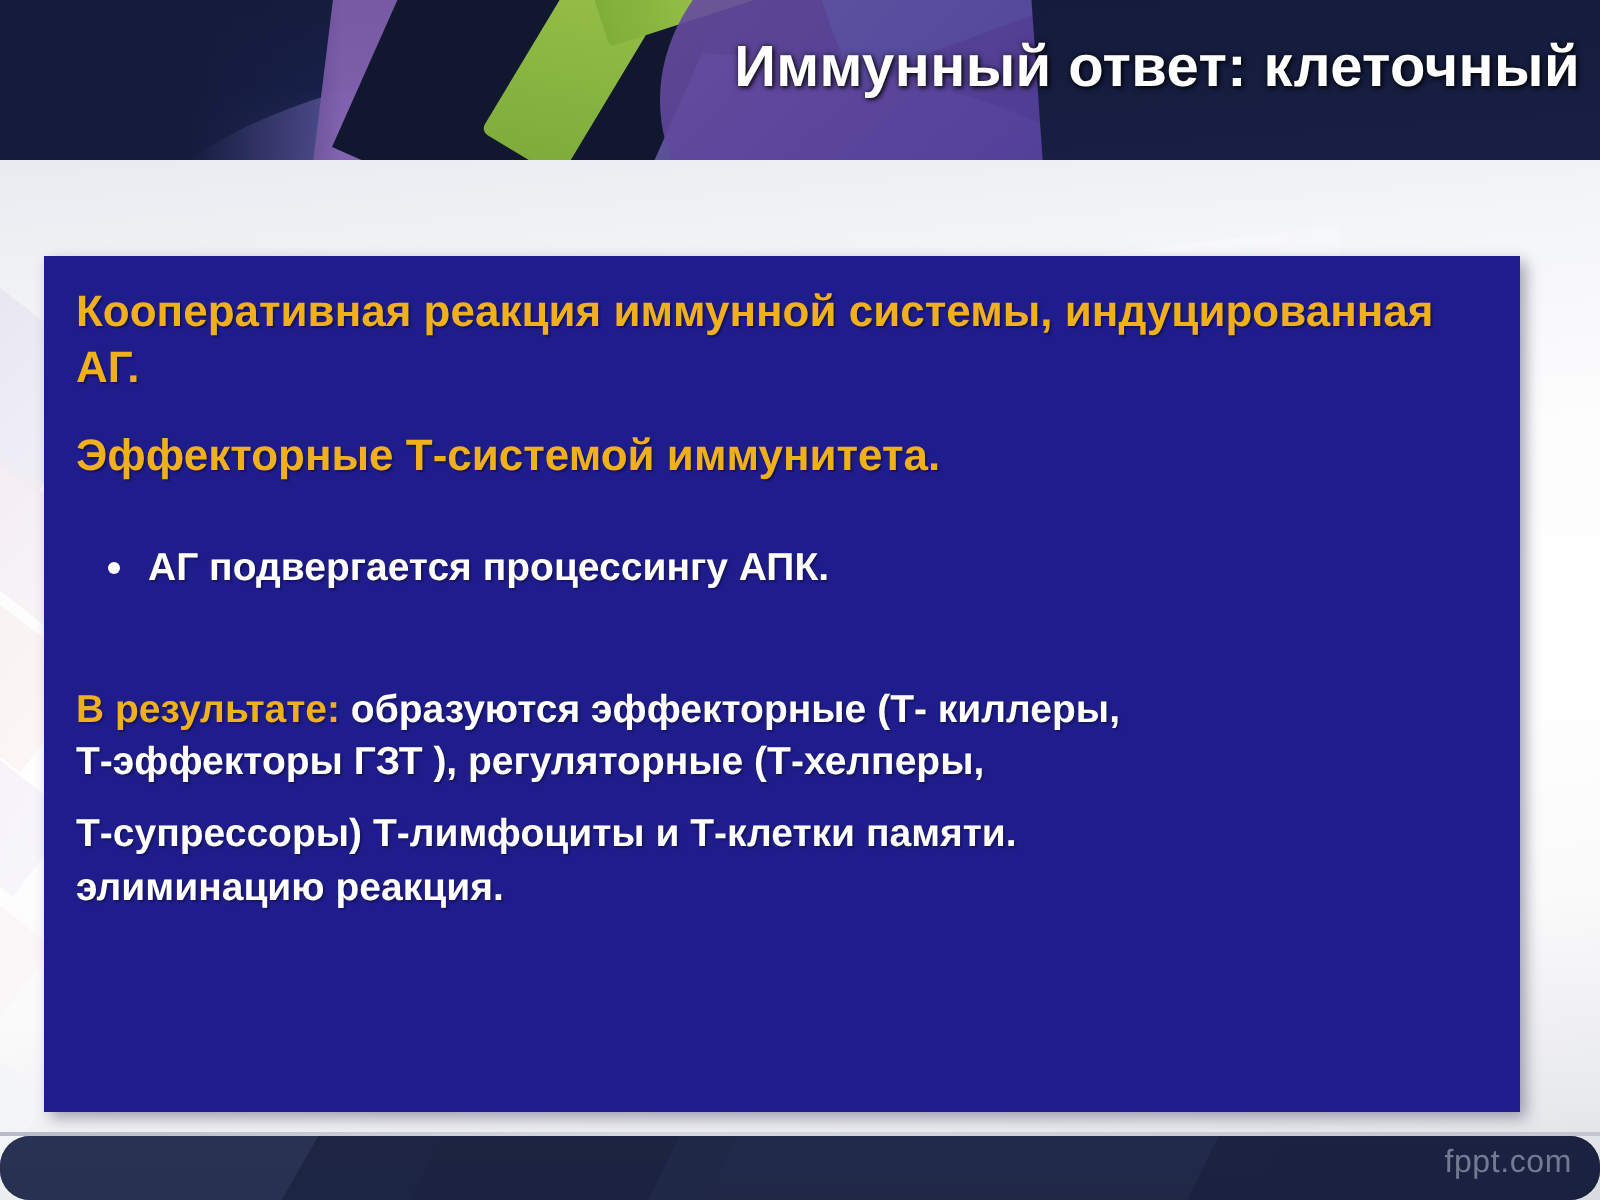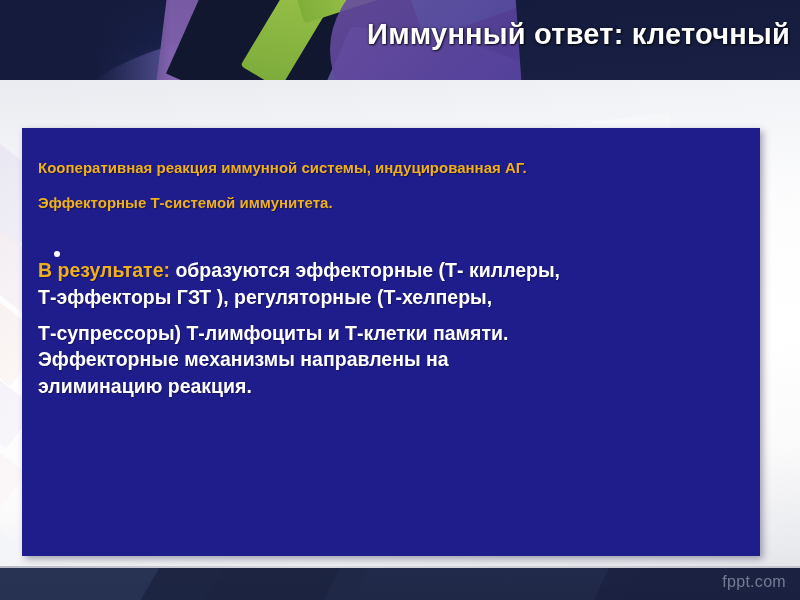--- a/index.html
+++ b/index.html
@@ -141,23 +141,23 @@
     left: 22px; top: 128px;
     width: 738px; height: 428px;
     background: #1f1d8c;
     box-shadow: 3px 3px 7px rgba(60,60,90,.45);
     box-sizing: border-box;
     padding: 14px 16px 10px 16px;
   }
   .lead {
     color: #f0b01c;
     font-weight: bold;
-    font-size: 15px;
+    font-size: 22px;
     line-height: 1.27;
-    margin: 16px 0 2px 0;
+    margin: 0 0 2px 0;
     text-shadow: 1px 1px 1px rgba(0,0,0,.35);
   }
   .lead.second { margin-top: 16px; }
 
   .bullets {
     list-style: none;
     margin: 30px 0 0 0;
     padding: 0 0 0 14px;
   }
   .bullets li {
@@ -189,20 +189,21 @@
   .result .hl { color: #f0b01c; }
   .result p { margin: 0 0 2px 0; }
   .result p.gap { margin-top: 11px; }
 
   
   .footer {
     position: absolute;
     left: 0; bottom: 0; width: 800px; height: 32px;
     background: linear-gradient(180deg,#222a4a 0%, #1d2442 100%);
     overflow: hidden;
+    border-radius: 15px;
   }
   .facet { position: absolute; }
   .facet-a { left: -20px; top: -8px; width: 230px; height: 60px; background: #2b3557; transform: skewX(-30deg); opacity: .75;}
   .facet-b { left: 150px; top: -14px; width: 210px; height: 60px; background: #1b2340; transform: skewX(-30deg); opacity: .85;}
   .facet-c { left: 330px; top: -10px; width: 300px; height: 60px; background: #232b4c; transform: skewX(-26deg); opacity: .6;}
   .facet-d { left: 600px; top: -12px; width: 260px; height: 62px; background: #1a2140; transform: skewX(-26deg); opacity: .8;}
   .watermark {
     position: absolute;
     right: 14px; top: 5px;
     color: #a9b0c4;
@@ -249,28 +250,28 @@
   <div class="title">Иммунный ответ: клеточный</div>
 
   <div class="content-box">
 
     <p class="lead">Кооперативная реакция иммунной системы, индуцированная АГ.</p>
     <p class="lead second">Эффекторные Т-системой иммунитета.</p>
 
     <ul class="bullets">
       <li>
         <span class="dot"></span>
+        <span>АГ подвергается процессингу АПК.</span>
       </li>
     </ul>
 
     <div class="result">
       <p><span class="hl">В результате:</span><span> образуются эффекторные (Т- киллеры,</span></p>
       <p>Т-эффекторы ГЗТ ), регуляторные (Т-хелперы,</p>
       <p class="gap">Т-супрессоры) Т-лимфоциты и Т-клетки памяти.</p>
-      <p>Эффекторные механизмы направлены на</p>
       <p>элиминацию реакция.</p>
     </div>
 
   </div>
 
   <div class="footer-rule"></div>
 
   <div class="footer">
     <div class="facet facet-a"></div>
     <div class="facet facet-b"></div>

